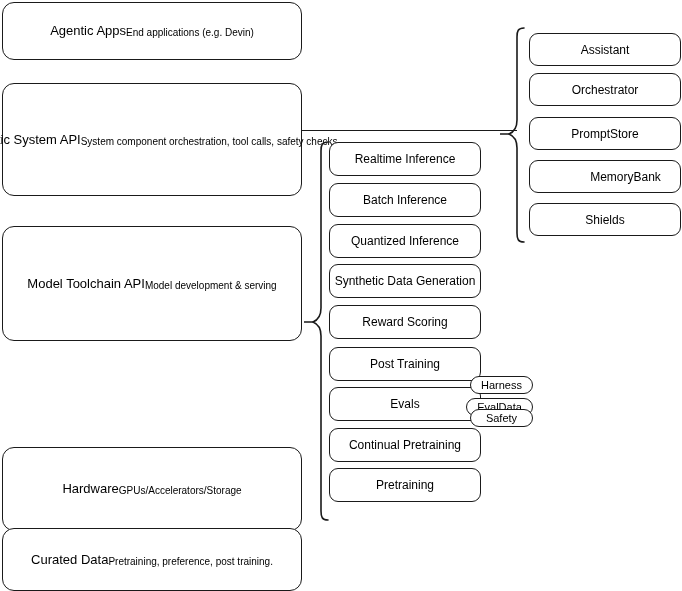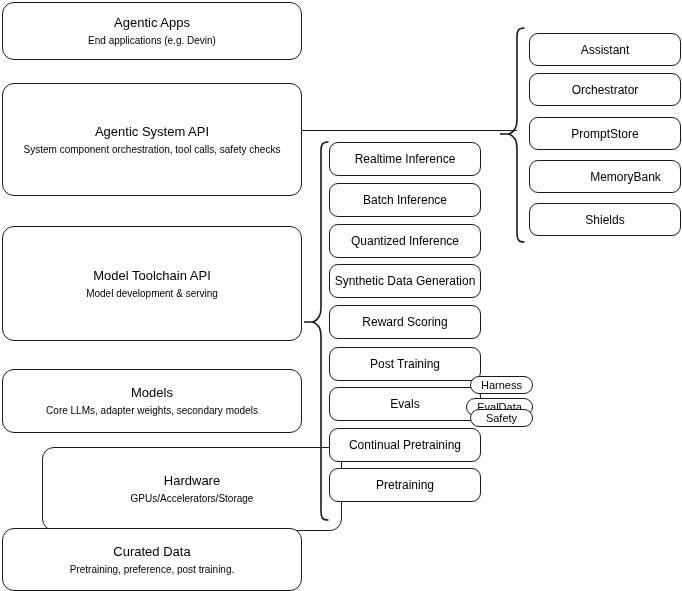--- a/index.html
+++ b/index.html
@@ -20,21 +20,20 @@
   }
 
   
   .box {
     position: absolute;
     box-sizing: border-box;
     border: 1px solid #1a1a1a;
     border-radius: 12px;
     background: #ffffff;
     display: flex;
-    flex-direction: column;
     align-items: center;
     justify-content: center;
     text-align: center;
   }
   .box .title {
     font-size: 13px;
     line-height: 16px;
     color: #000;
     white-space: nowrap;
   }
@@ -111,26 +110,22 @@
   <div class="box layer-box" style="top:83px; height:113px;">
     <div class="title">Agentic System API</div>
     <div class="subtitle">System component orchestration, tool calls, safety checks</div>
   </div>
 
   <div class="box layer-box" style="top:226px; height:115px;">
     <div class="title">Model Toolchain API</div>
     <div class="subtitle">Model development &amp; serving</div>
   </div>
 
-  <div class="box layer-box" style="top:369px; height:64px;">
-    <div class="title">Models</div>
-    <div class="subtitle">Core LLMs, adapter weights, secondary models</div>
-  </div>
 
-  <div class="box layer-box" style="top:447px; height:84px;margin-left:40px;">
+  <div class="box layer-box" style="top:447px; height:84px;">
     <div class="title">Hardware</div>
     <div class="subtitle">GPUs/Accelerators/Storage</div>
   </div>
 
   <div class="box layer-box" style="top:528px; height:63px;">
     <div class="title">Curated Data</div>
     <div class="subtitle">Pretraining, preference, post training.</div>
   </div>
 
   <div class="connector-line" style="left:302px; top:130px; width:215px;"></div>

